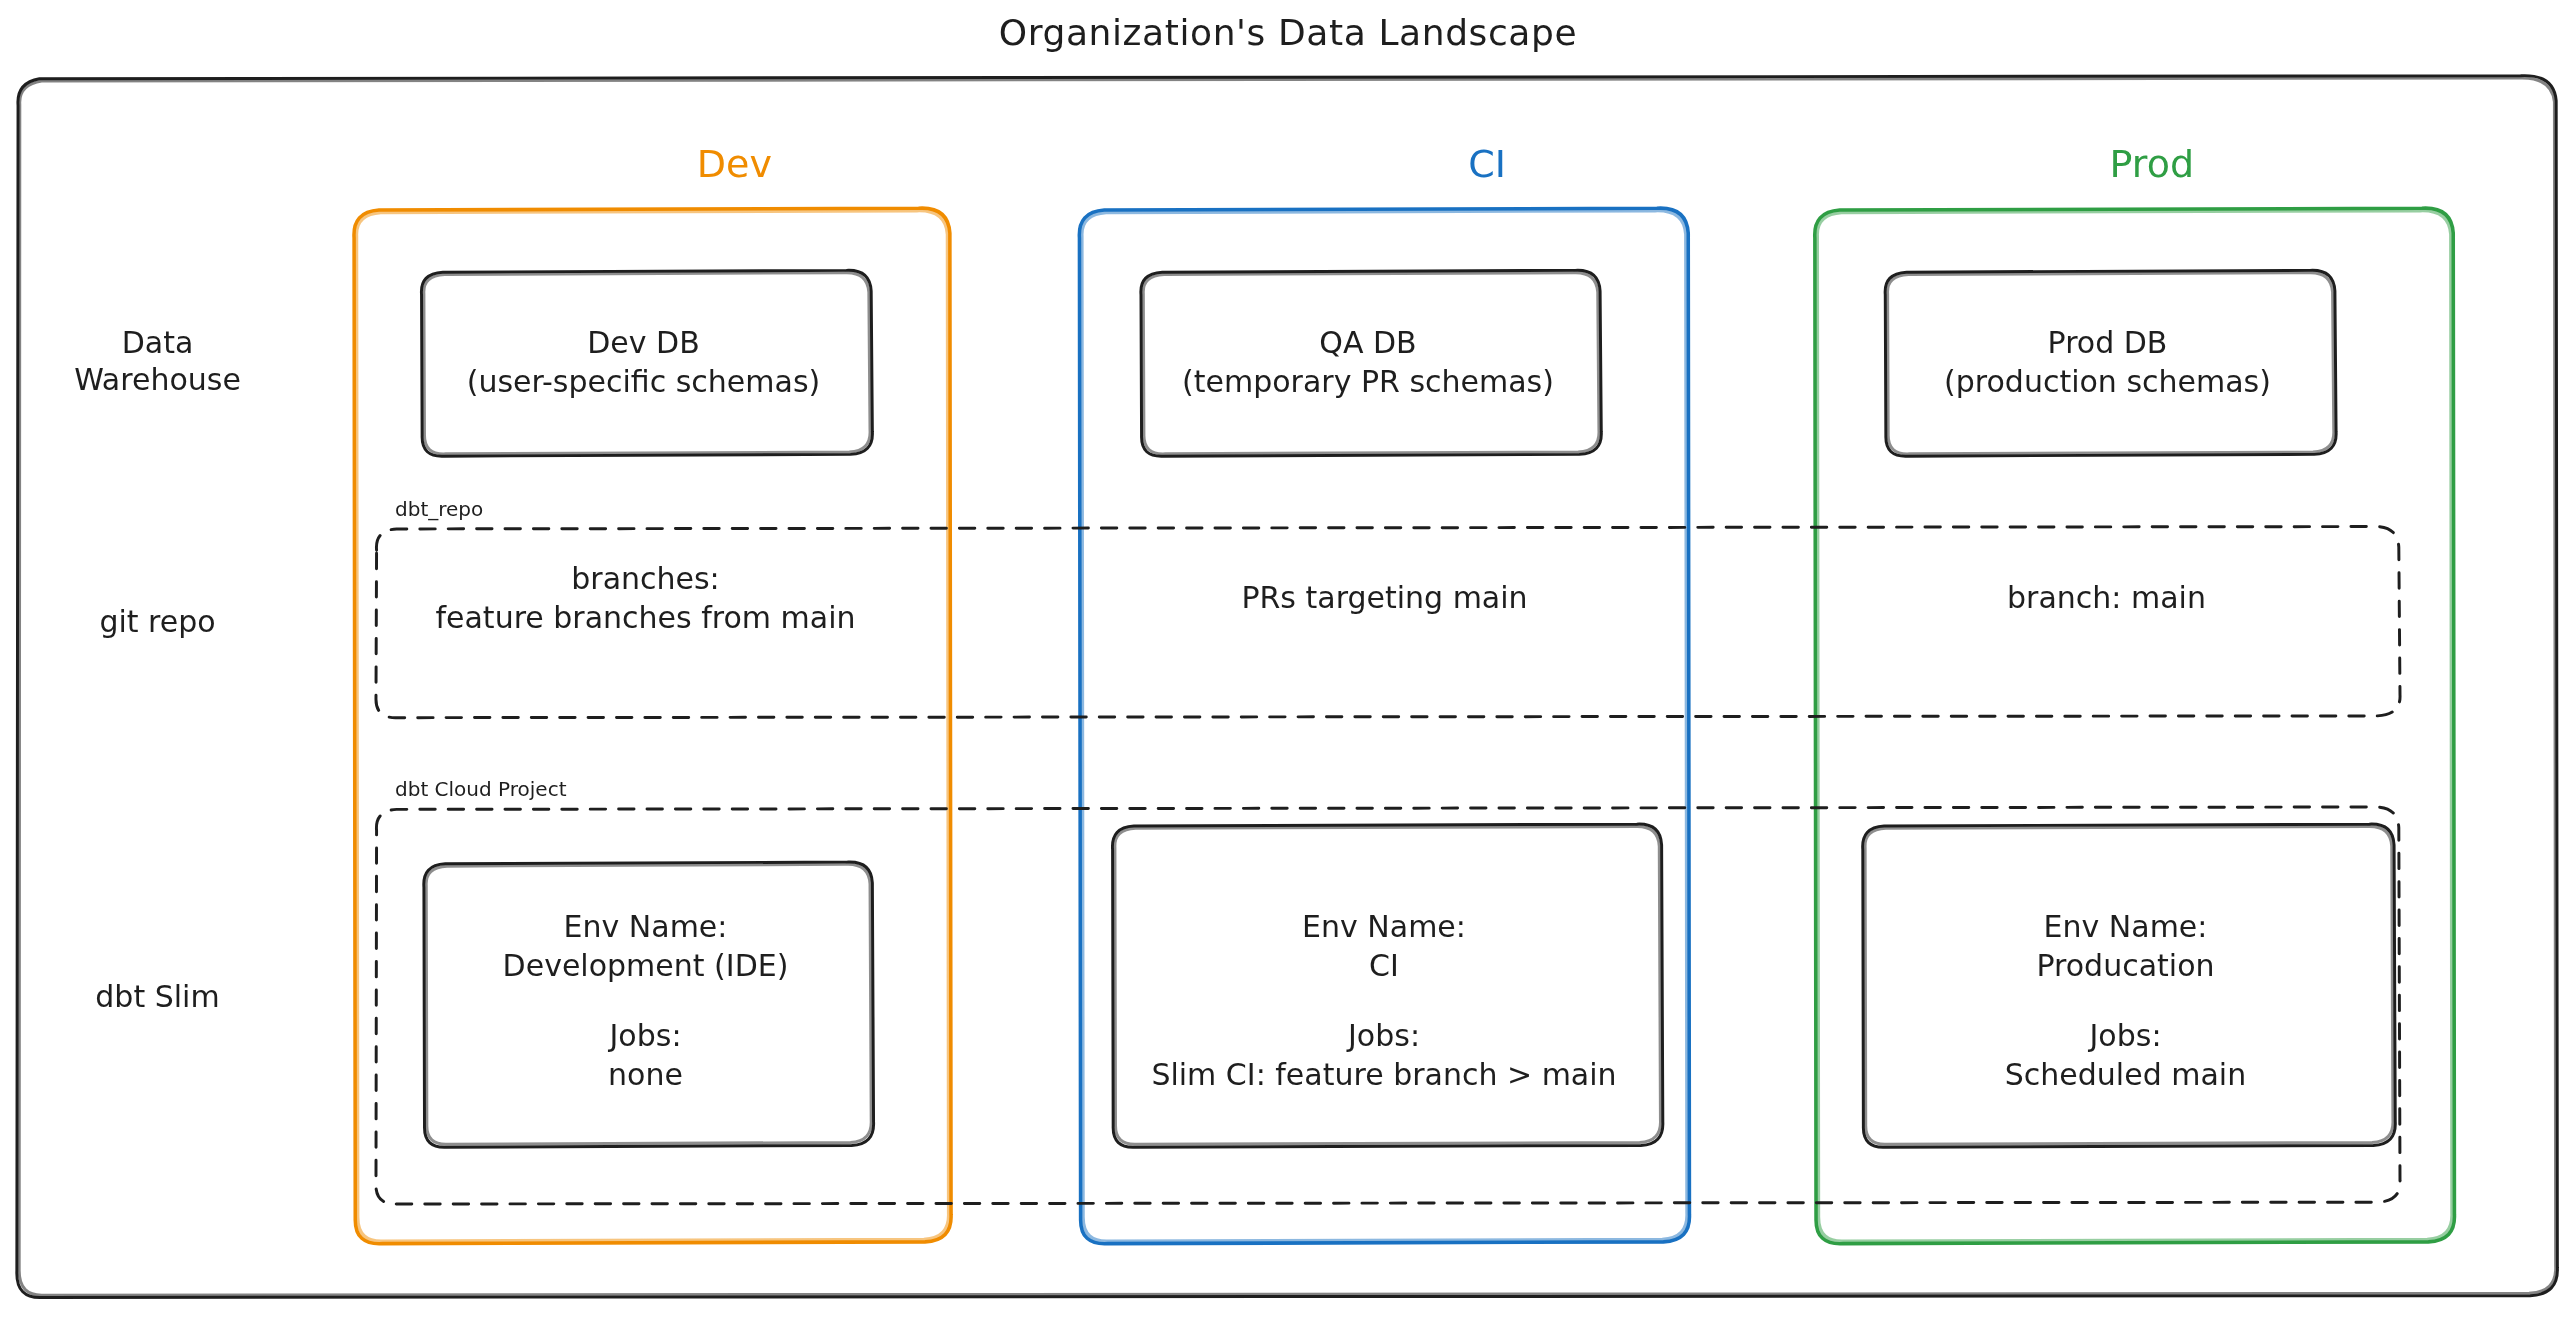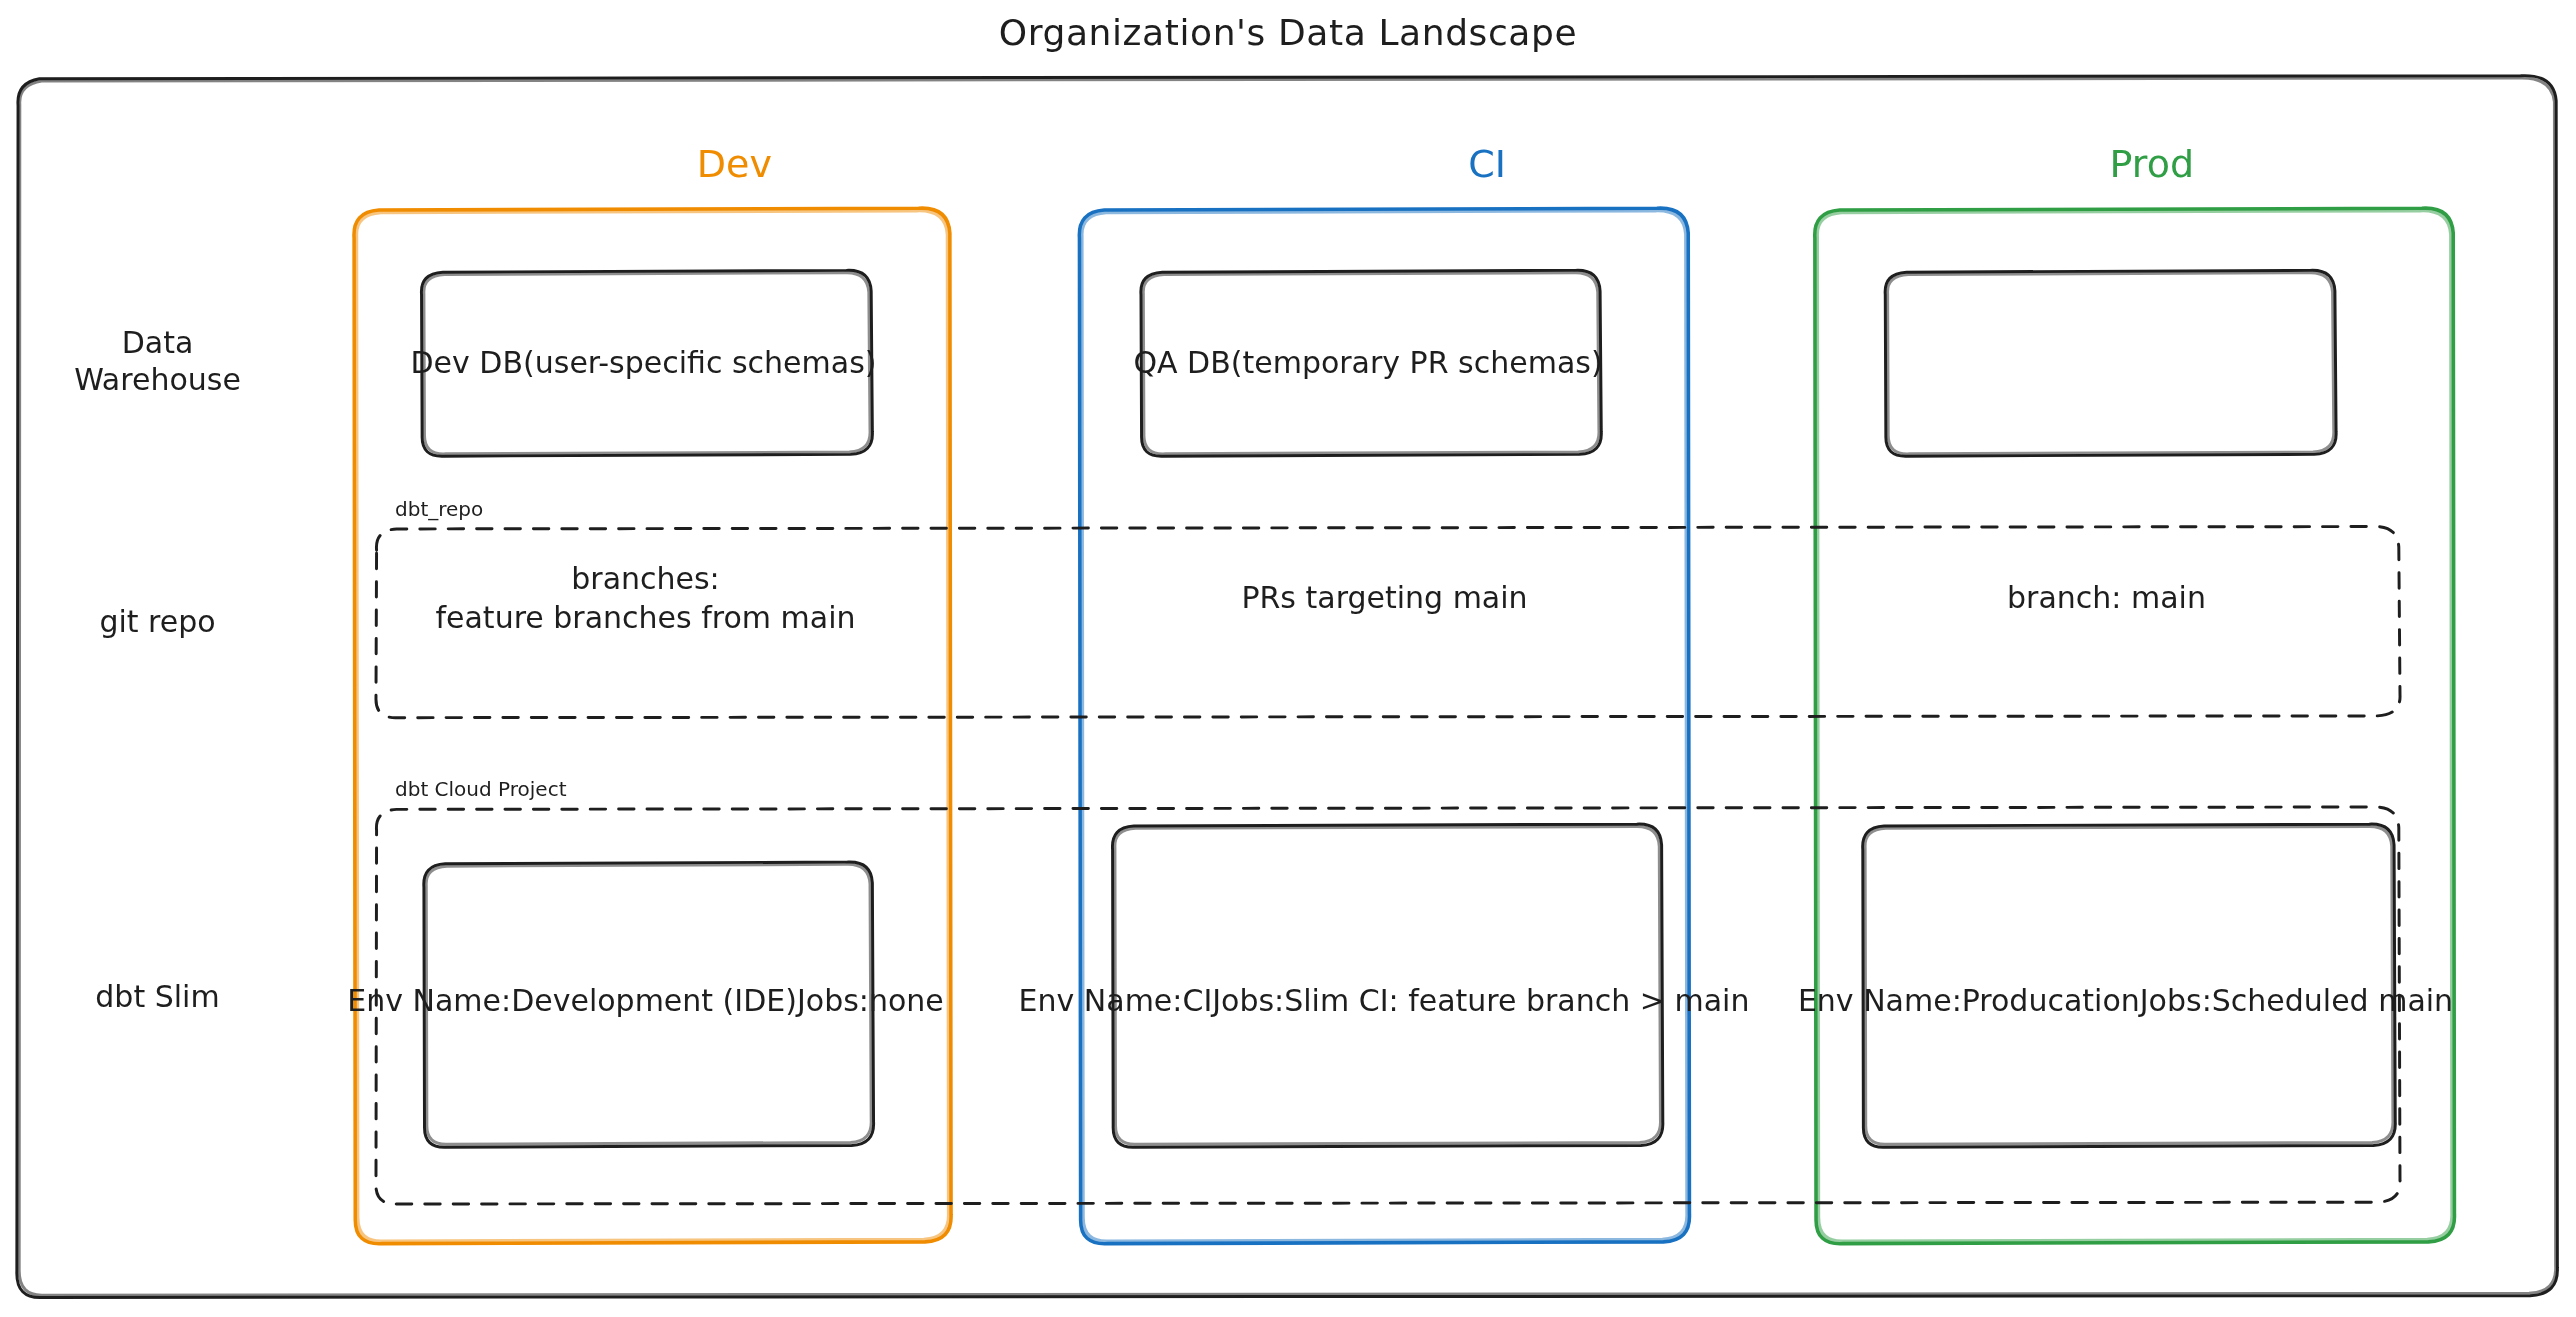--- a/index.html
+++ b/index.html
@@ -61,21 +61,21 @@
     color: #1e1e1e;
     line-height: 1;
   }
   #group-title-repo  { left: 395px; top: 499px; }
   #group-title-cloud { left: 395px; top: 779px; }
 
   
   .node-text {
     position: absolute;
     display: flex;
-    flex-direction: row;
+    flex-direction: column;
     align-items: center;
     justify-content: center;
     text-align: center;
     color: #1e1e1e;
     font-size: 30px;
     line-height: 1.30;
   }
   .node-text .ln { display: block; white-space: nowrap; }
   .node-text .gap { display: block; height: 31px; }
 
@@ -219,20 +219,24 @@
   <div class="group-title hand" id="group-title-cloud">dbt Cloud Project</div>
 
   <div class="node-text hand" id="node-dev-db-text">
     <span class="ln">Dev DB</span>
     <span class="ln">(user-specific schemas)</span>
   </div>
   <div class="node-text hand" id="node-qa-db-text">
     <span class="ln">QA DB</span>
     <span class="ln">(temporary PR schemas)</span>
   </div>
+  <div class="node-text hand" id="node-prod-db-text">
+    <span class="ln">Prod DB</span>
+    <span class="ln">(production schemas)</span>
+  </div>
 
   <div class="repo-text hand" id="repo-dev-text">
     <span class="ln">branches:</span>
     <span class="ln">feature branches from main</span>
   </div>
   <div class="repo-text hand" id="repo-ci-text">
     <span class="ln">PRs targeting main</span>
   </div>
   <div class="repo-text hand" id="repo-prod-text">
     <span class="ln">branch: main</span>

